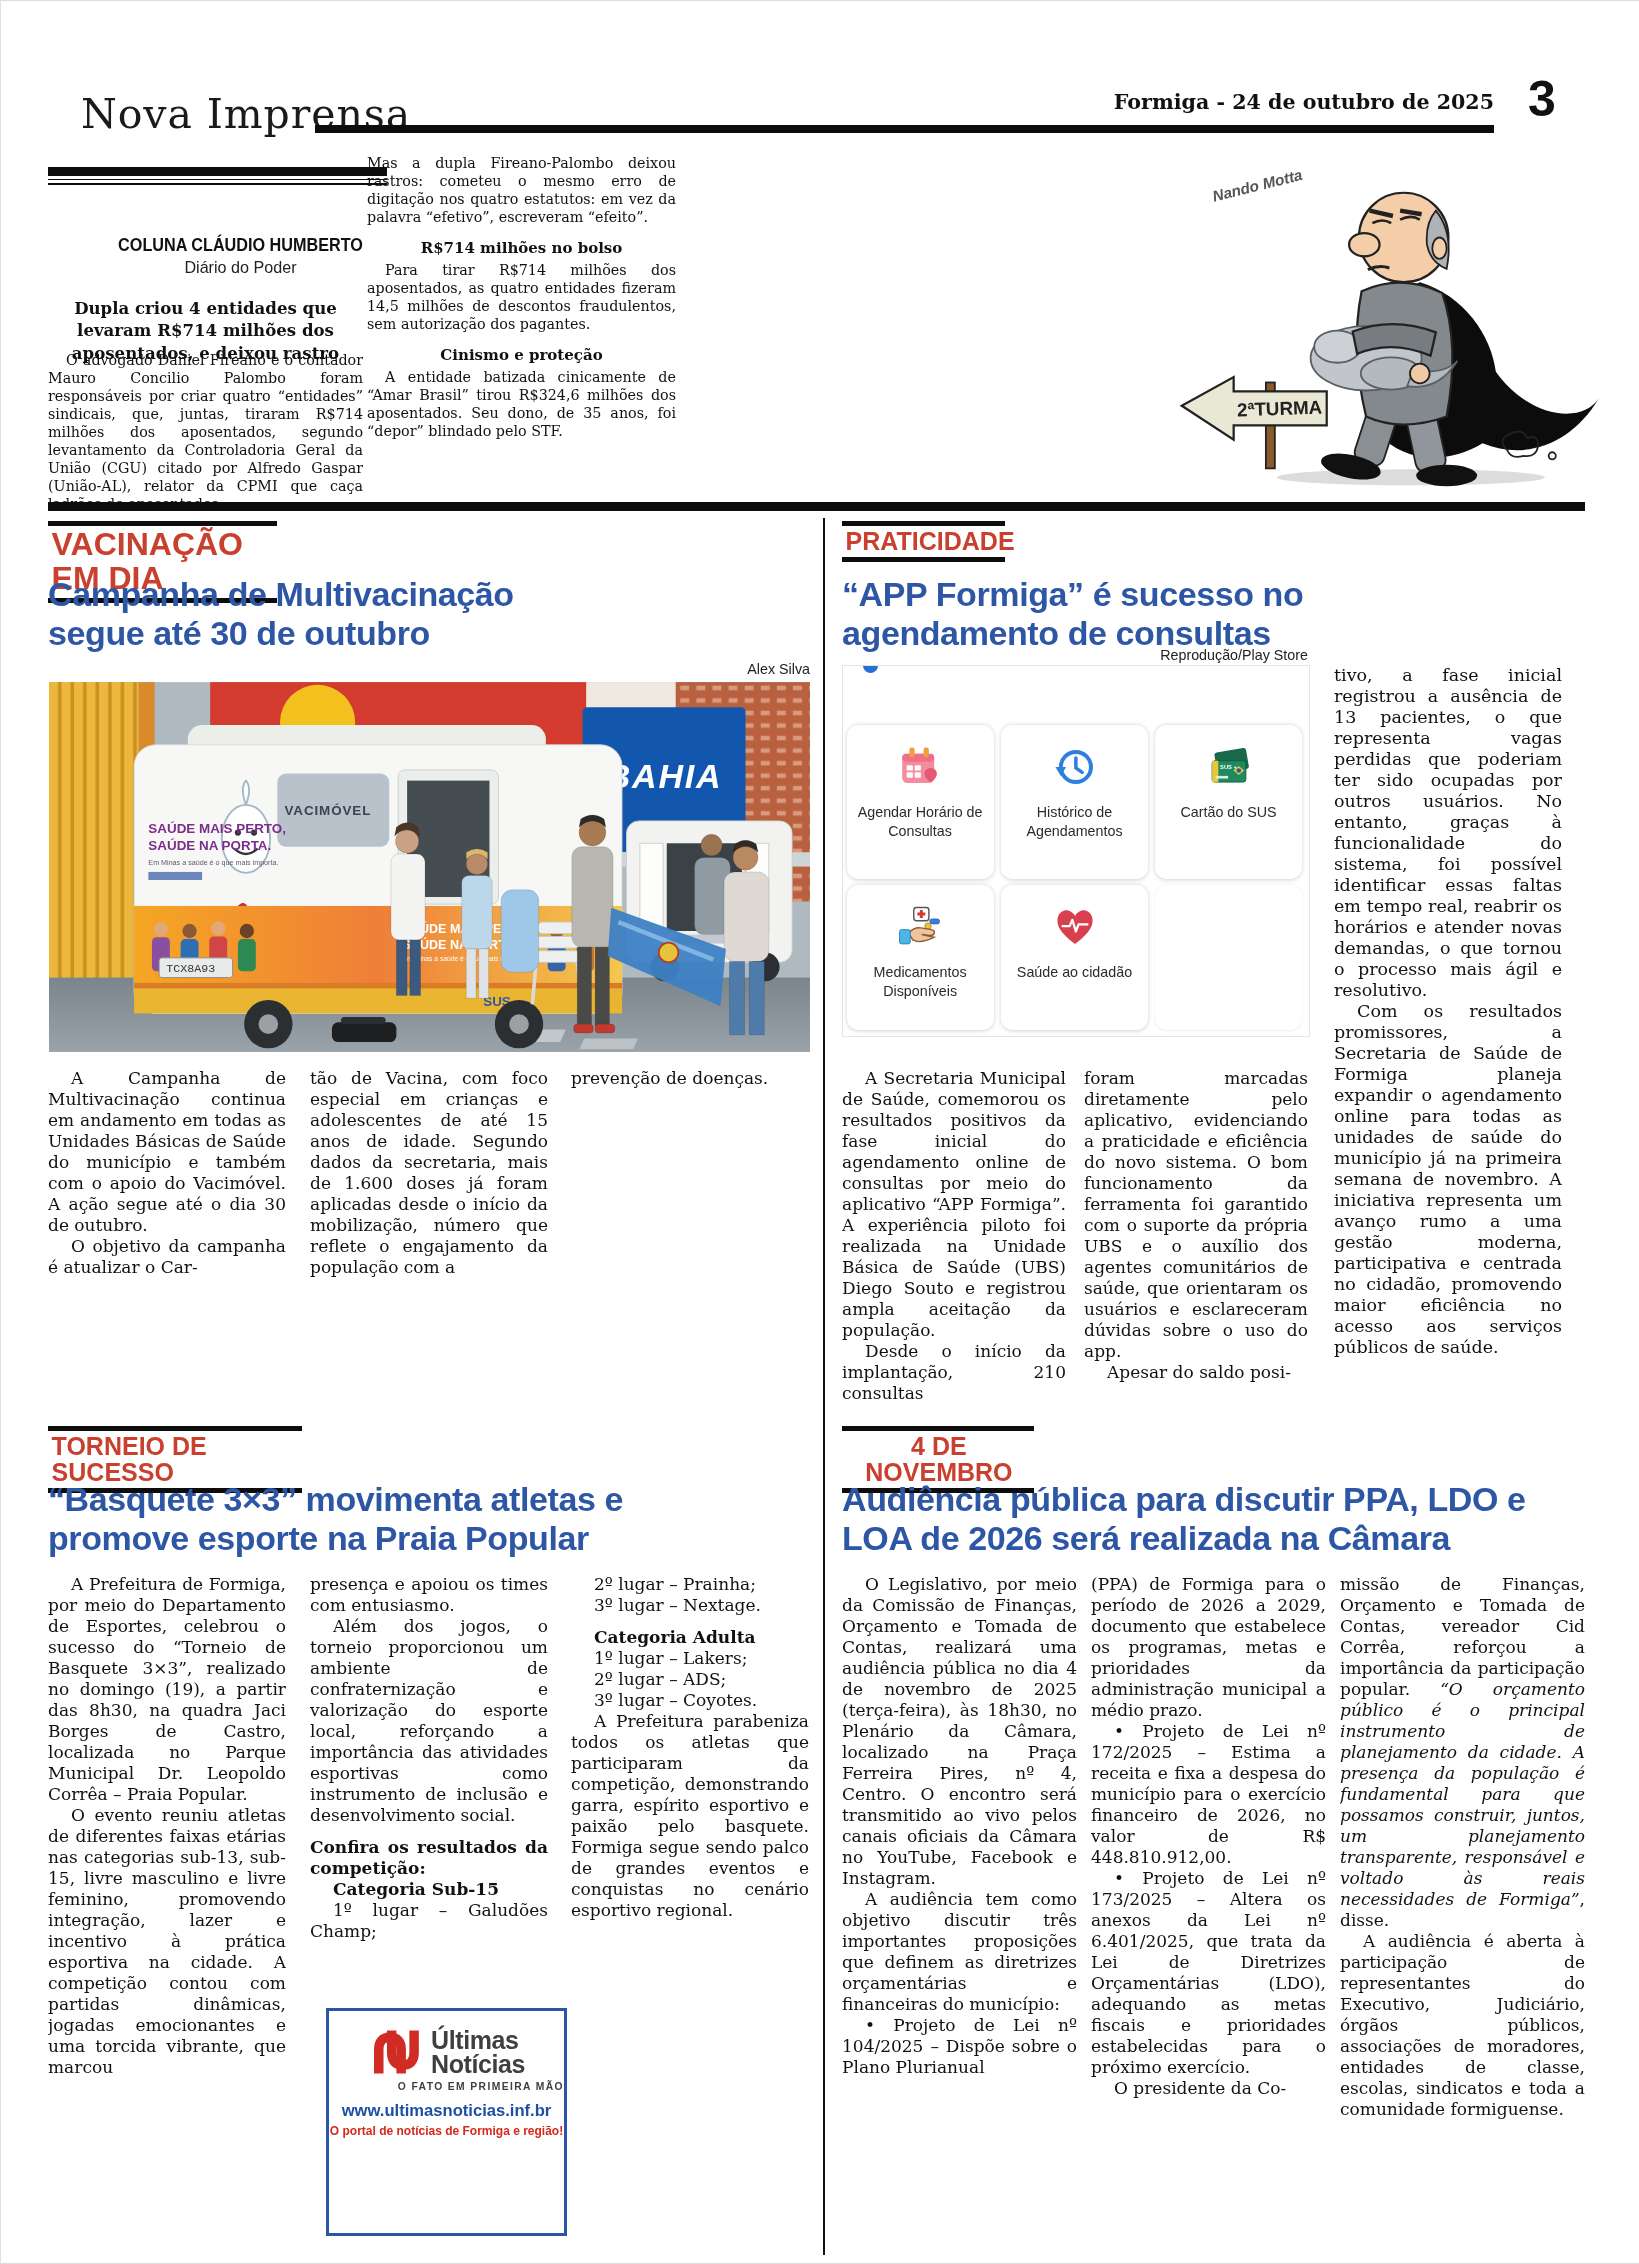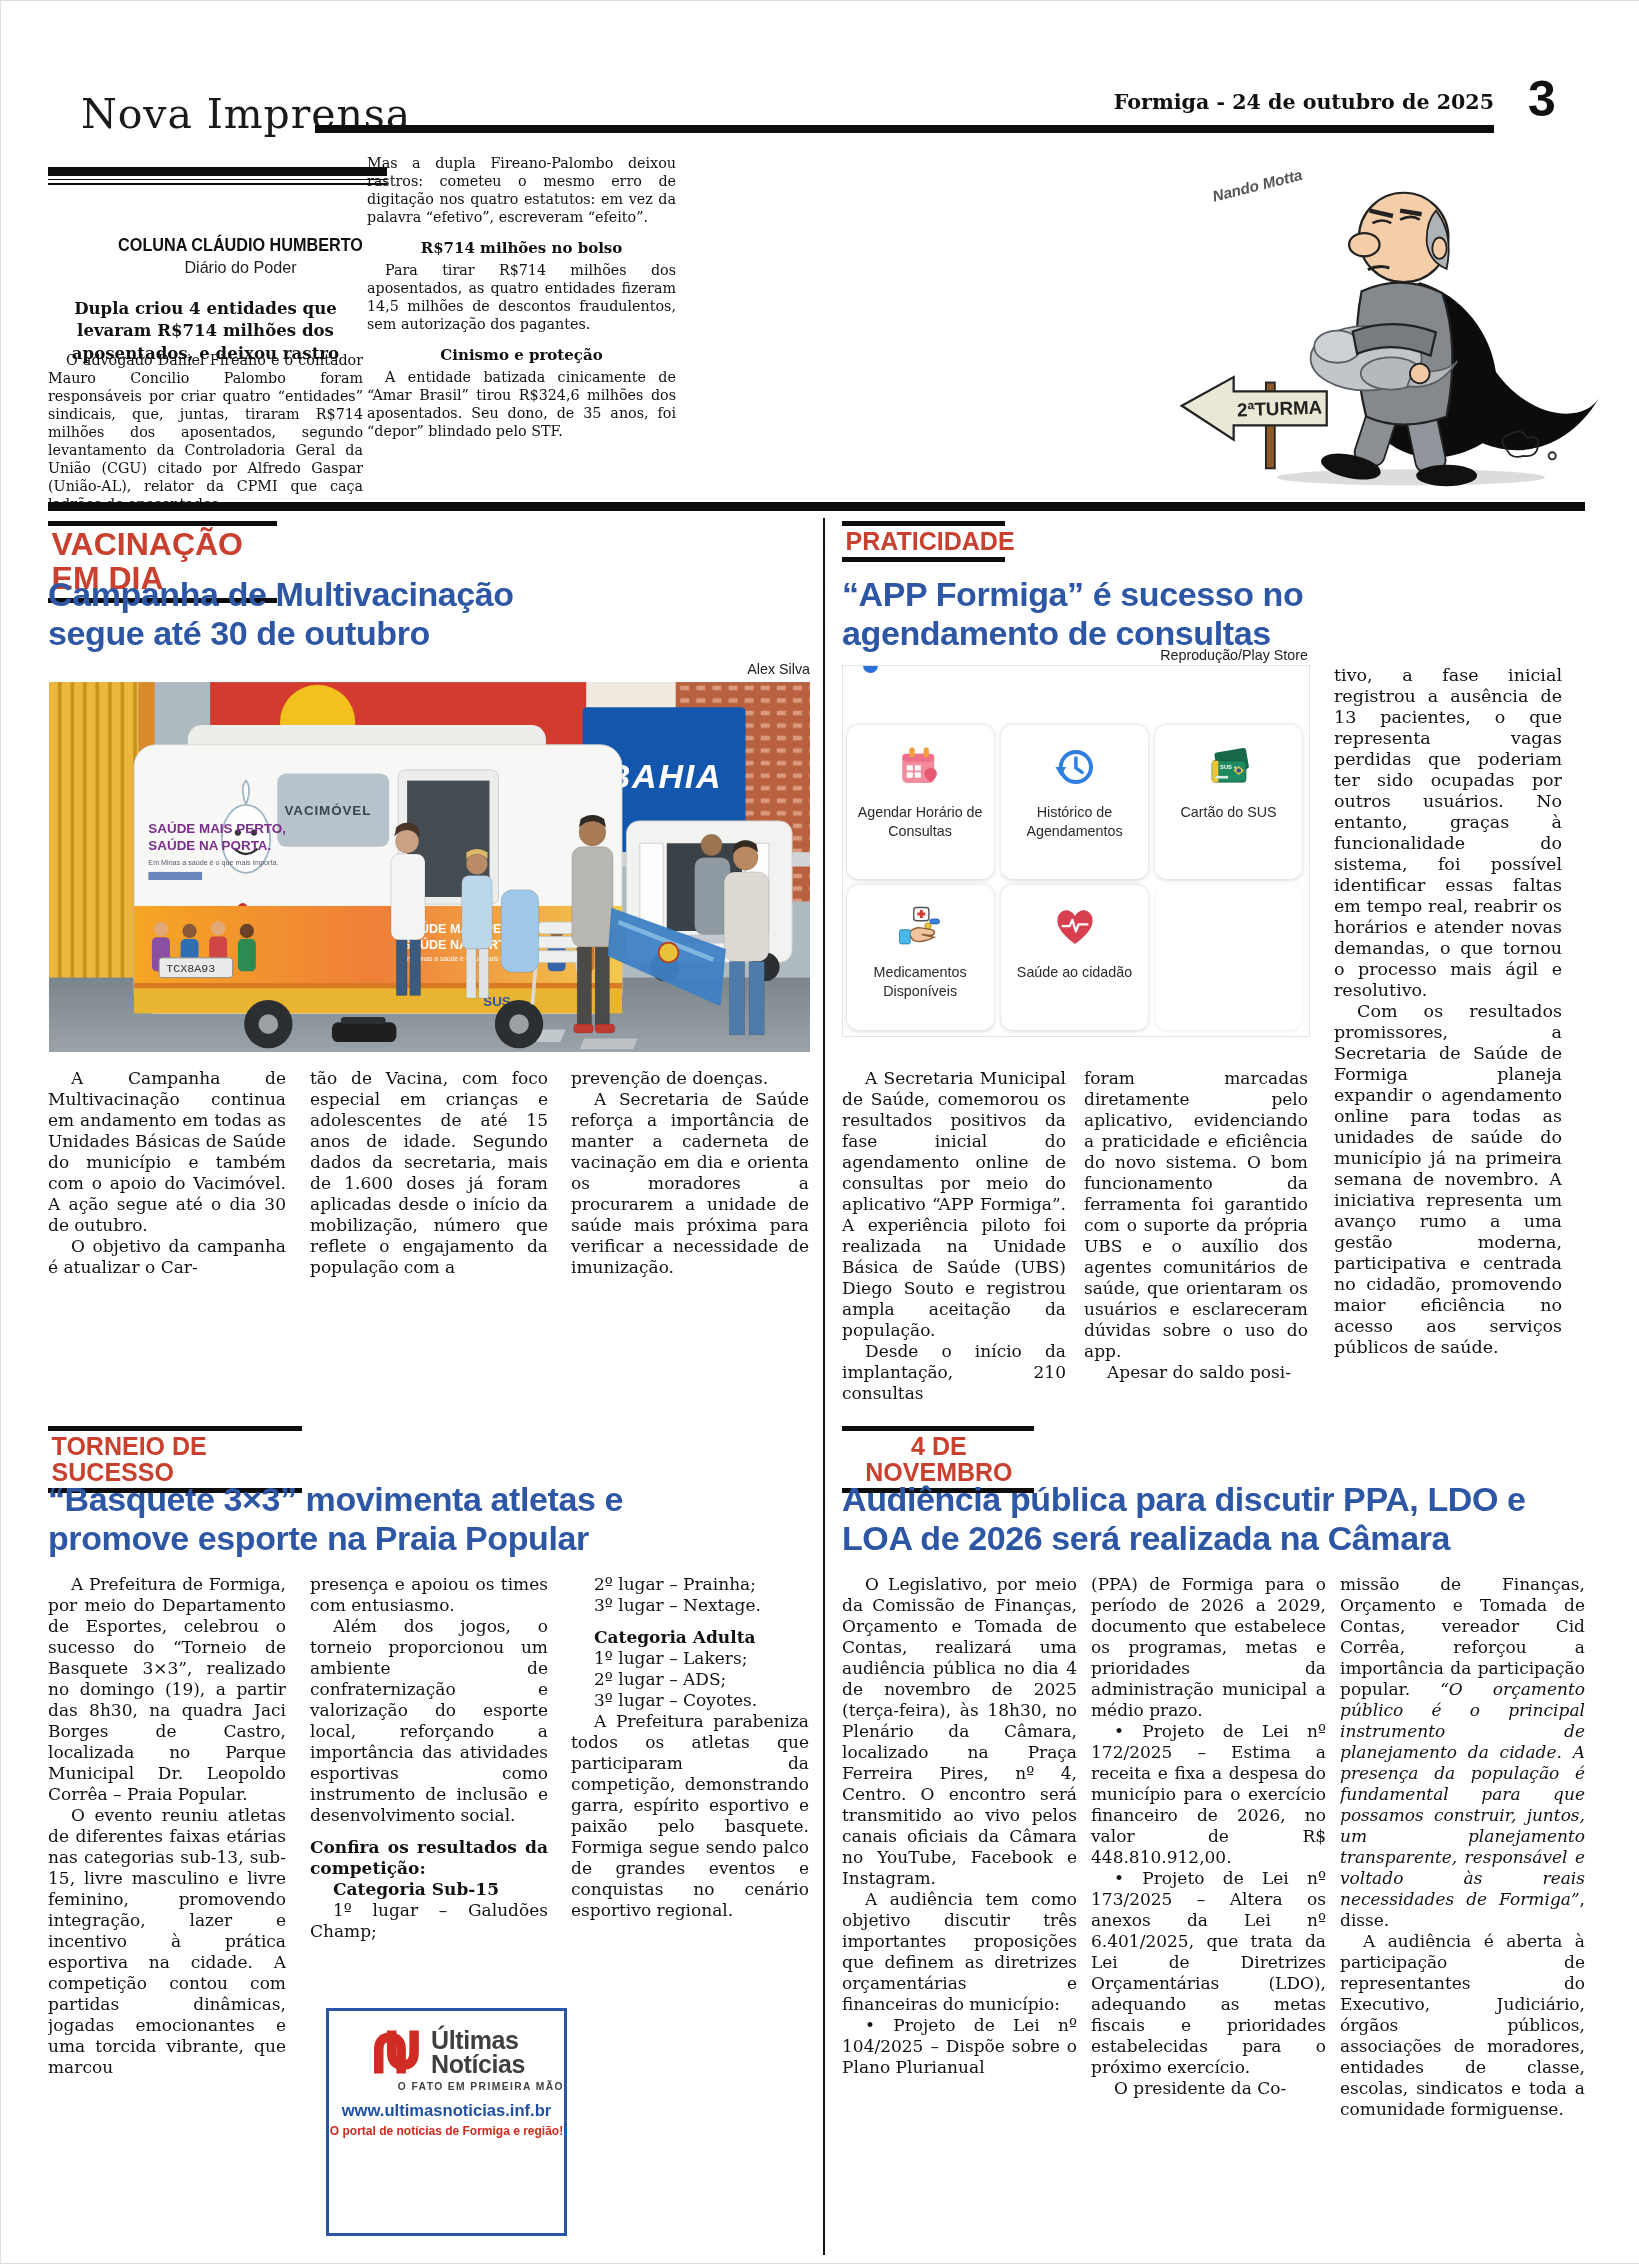--- a/index.html
+++ b/index.html
@@ -297,21 +297,20 @@
 
   <div class="abs bodycol" style="left:48px;top:1068px;width:238px;height:282px;">
     <p>A Campanha de Multivacinação continua em andamento em todas as Unidades Básicas de Saúde do município e também com o apoio do Vacimóvel. A ação segue até o dia 30 de outubro.</p>
     <p>O objetivo da campanha é atualizar o Car-</p>
   </div>
   <div class="abs bodycol" style="left:310px;top:1068px;width:238px;height:282px;">
     <p class="ni">tão de Vacina, com foco especial em crianças e adolescentes de até 15 anos de idade. Segundo dados da secretaria, mais de 1.600 doses já foram aplicadas desde o início da mobilização, número que reflete o engajamento da população com a</p>
   </div>
   <div class="abs bodycol" style="left:571px;top:1068px;width:238px;height:282px;">
     <p class="ni">prevenção de doenças.</p>
-    <p>A Secretaria de Saúde reforça a importância de manter a caderneta de vacinação em dia e orienta os moradores a procurarem a unidade de saúde mais próxima para verificar a necessidade de imunização.</p>
   </div>
 
   <div class="abs seclabel" style="left:842px;top:521px;width:163px;">
     <div class="bar"></div>
     <span class="txt" style="font-size:25px;">PRATICIDADE</span>
     <div class="bar"></div>
   </div>
   <div class="abs headline" style="left:842px;top:575px;width:519px;">“APP Formiga” é sucesso no agendamento de consultas</div>
   <div class="abs credit" style="left:1111px;top:647px;width:197px;">Reprodução/Play Store</div>
 

